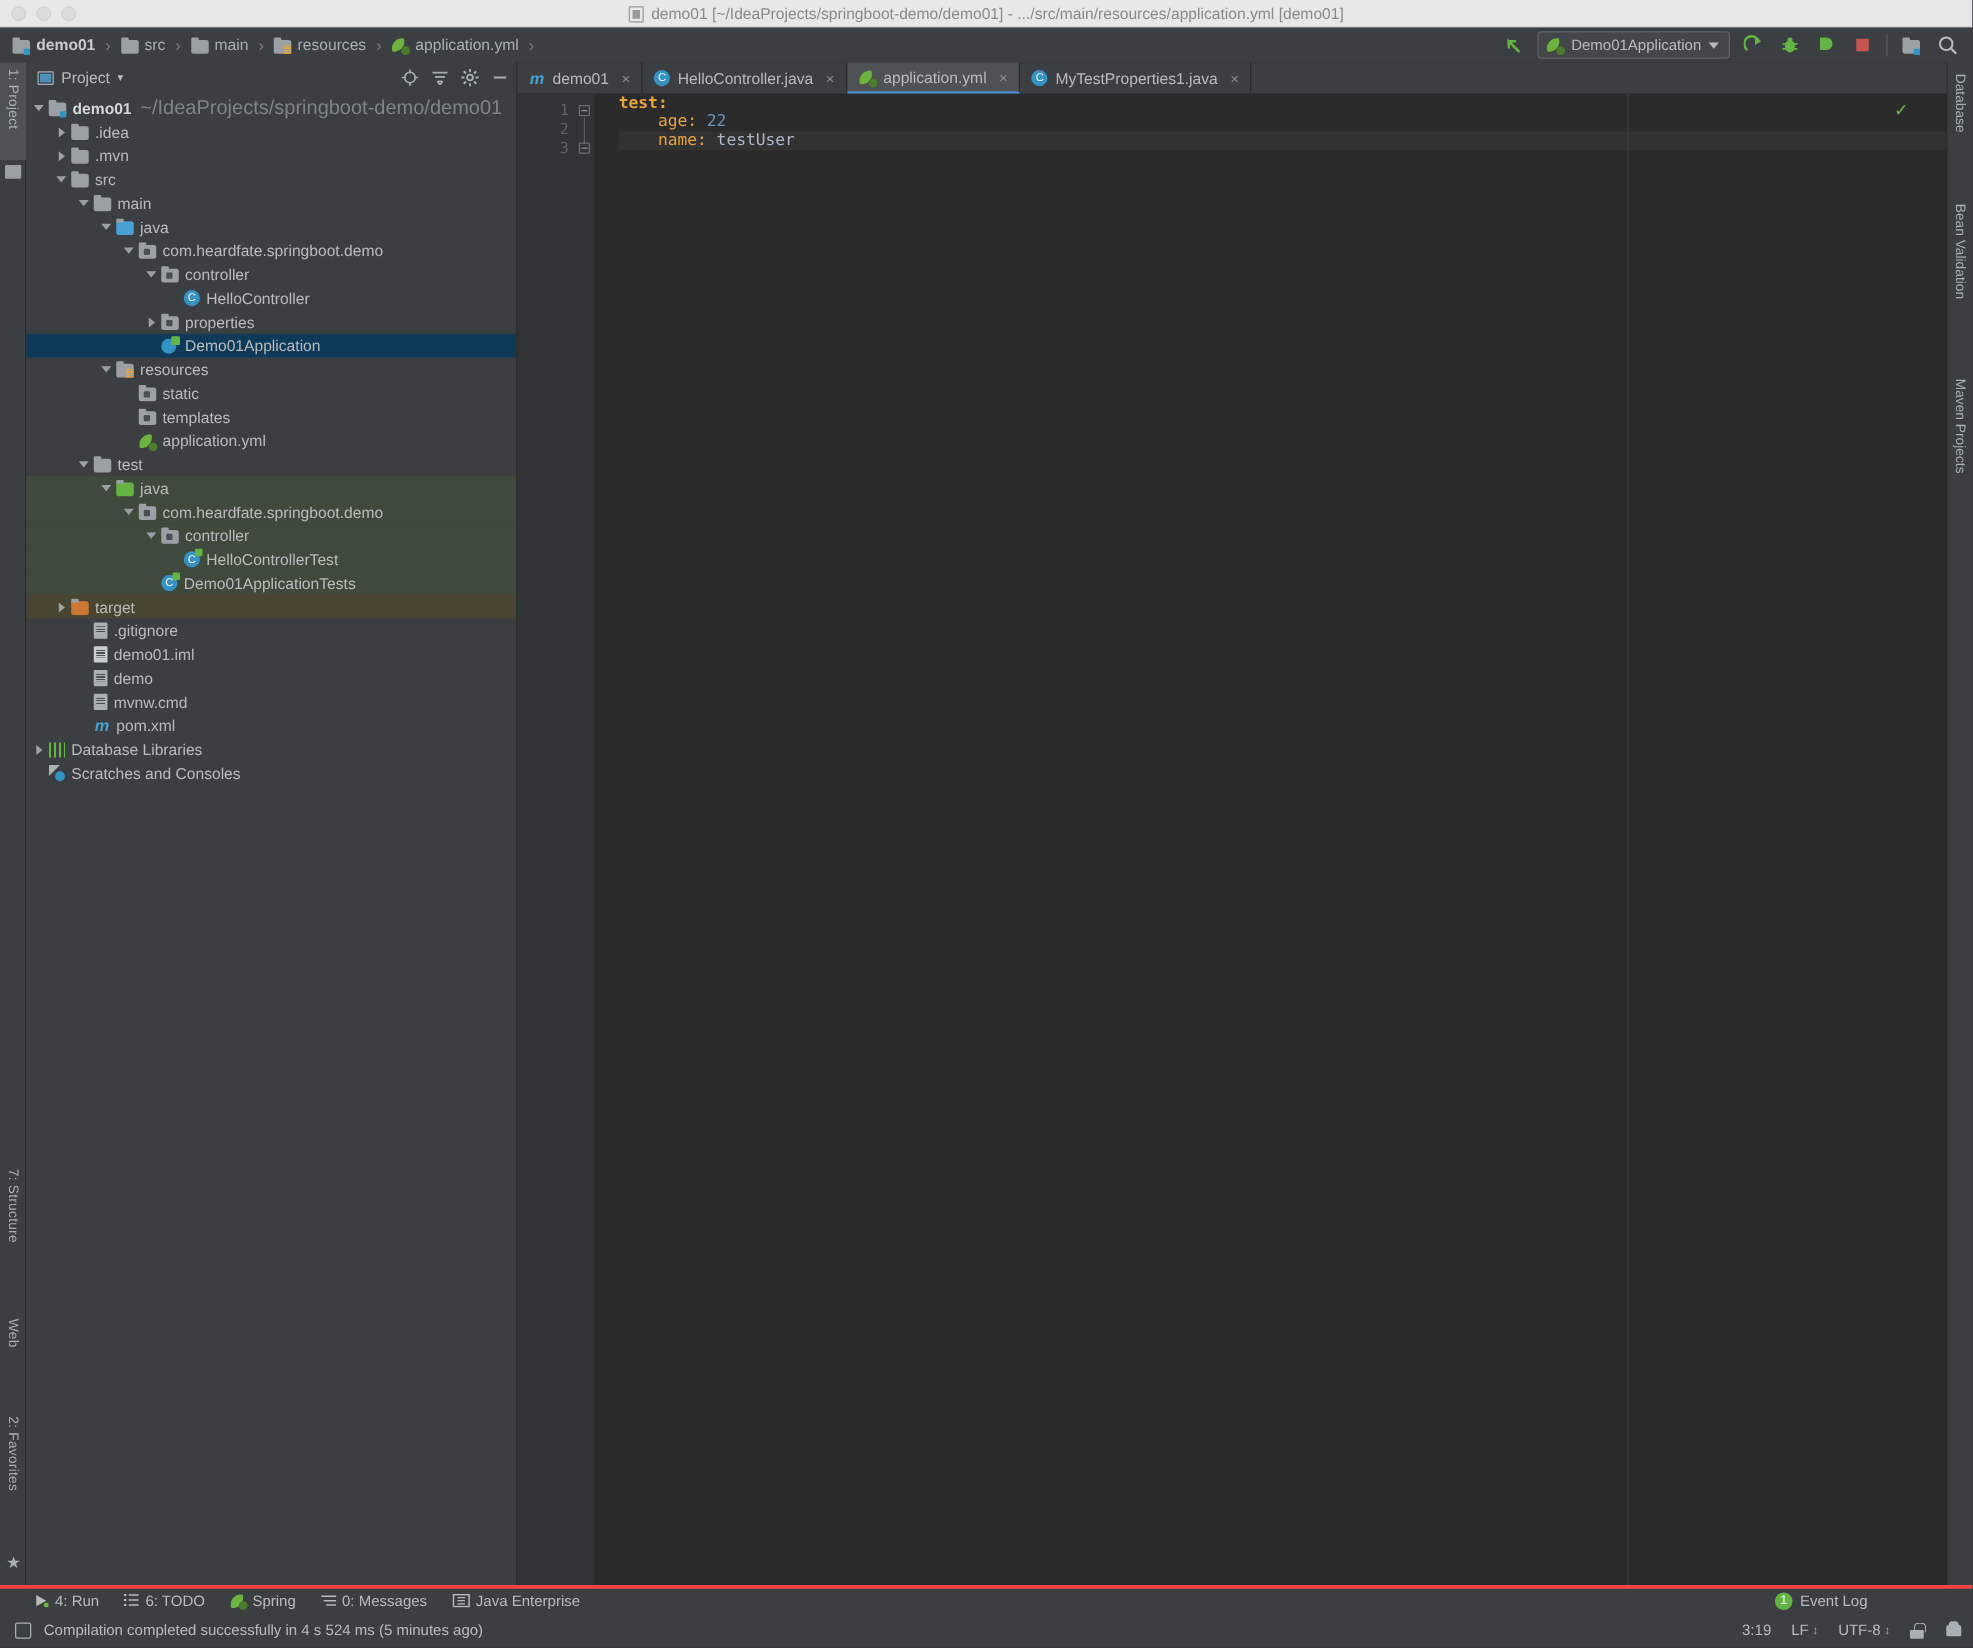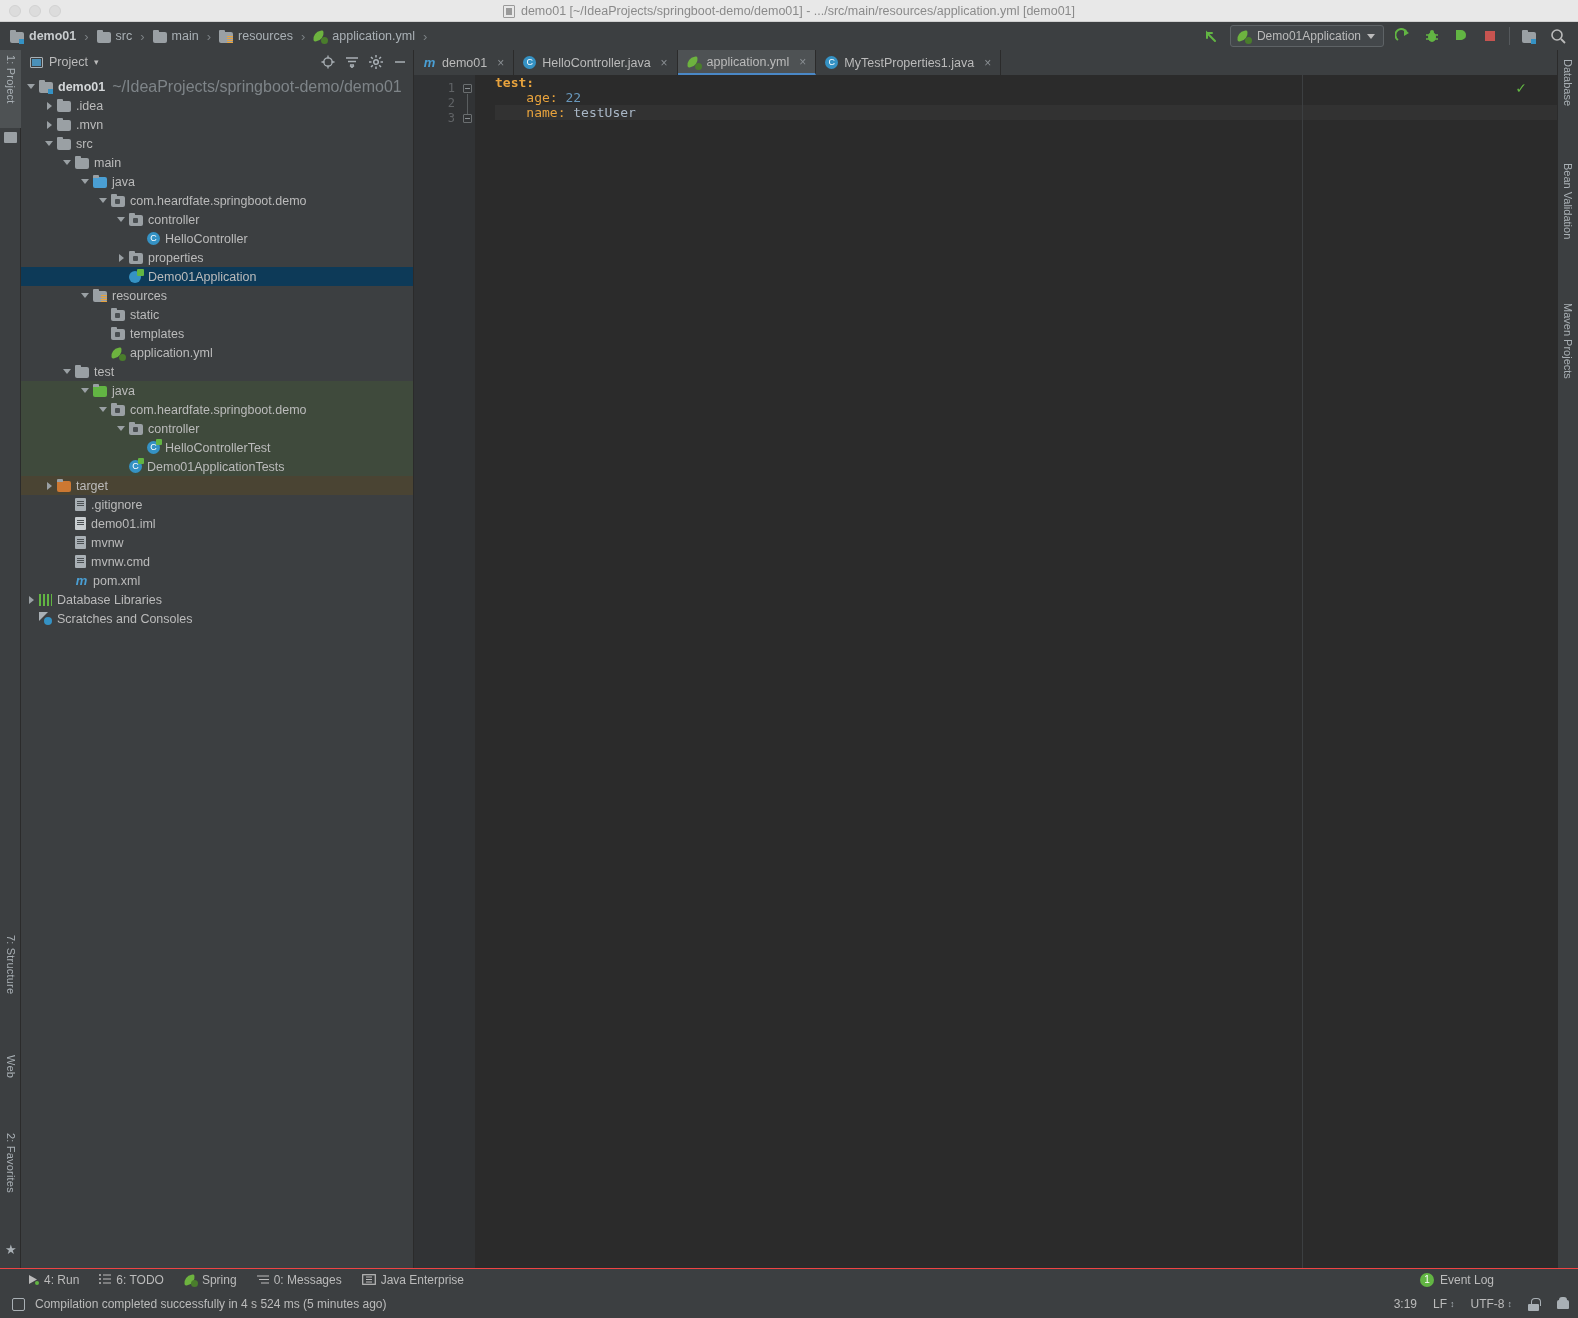--- a/index.html
+++ b/index.html
@@ -181,21 +181,21 @@
   .yval { color:#a9b7c6; }
   .margin-line { position:absolute; left:888px; top:0; bottom:0; width:1px; background:#3c3f41; }
   .fold-mark { position:absolute; width:9px; height:9px; border:1px solid #6a6e70; border-radius:1px; left:2px; }
   .fold-mark:after { content:""; position:absolute; left:1px; top:3px; width:5px; height:1px; background:#8a8f93; }
   .fold-line { position:absolute; left:6px; width:1px; background:#5a5e60; }
   .check-ok { position:absolute; right:30px; top:5px; color:#62b543; font-size:14px; }
 
   
   .bottombar {
     position:absolute; left:0; bottom:28px; width:1578px; height:22px;
-    background:#3c3f41; border-top:1px solid #ef4444;
+    background:#3c3f41; border-top:3px solid #ef4444;
     display:flex; align-items:center; gap:20px; padding-left:28px;
     font-size:12px; color:#bbbbbb;
   }
   .bbtn { display:flex; align-items:center; gap:5px; }
   .eventlog { margin-left:auto; display:flex; align-items:center; gap:6px; padding-right:84px; }
   .badge { width:14px; height:14px; border-radius:50%; background:#62b543; color:#fff; font-size:10px; display:flex; align-items:center; justify-content:center; }
 
   
   .statusbar {
     position:absolute; left:0; bottom:0; width:1578px; height:28px;
@@ -489,21 +489,21 @@
           <span class="tlabel">.gitignore</span>
         </div>
         <div class="trow" style="padding-left: 42px;">
           <span class="arrow"></span>
           <span class="ico-file" style="background: rgb(201, 206, 209);"></span>
           <span class="tlabel">demo01.iml</span>
         </div>
         <div class="trow" style="padding-left: 42px;">
           <span class="arrow"></span>
           <span class="ico-file"></span>
-          <span class="tlabel">mvnw</span>
+          <span class="tlabel">demo</span>
         </div>
         <div class="trow" style="padding-left: 42px;">
           <span class="arrow"></span>
           <span class="ico-file"></span>
           <span class="tlabel">mvnw.cmd</span>
         </div>
         <div class="trow" style="padding-left: 42px;">
           <span class="arrow"></span>
           <span class="ico-m">m</span>
           <span class="tlabel">pom.xml</span>

